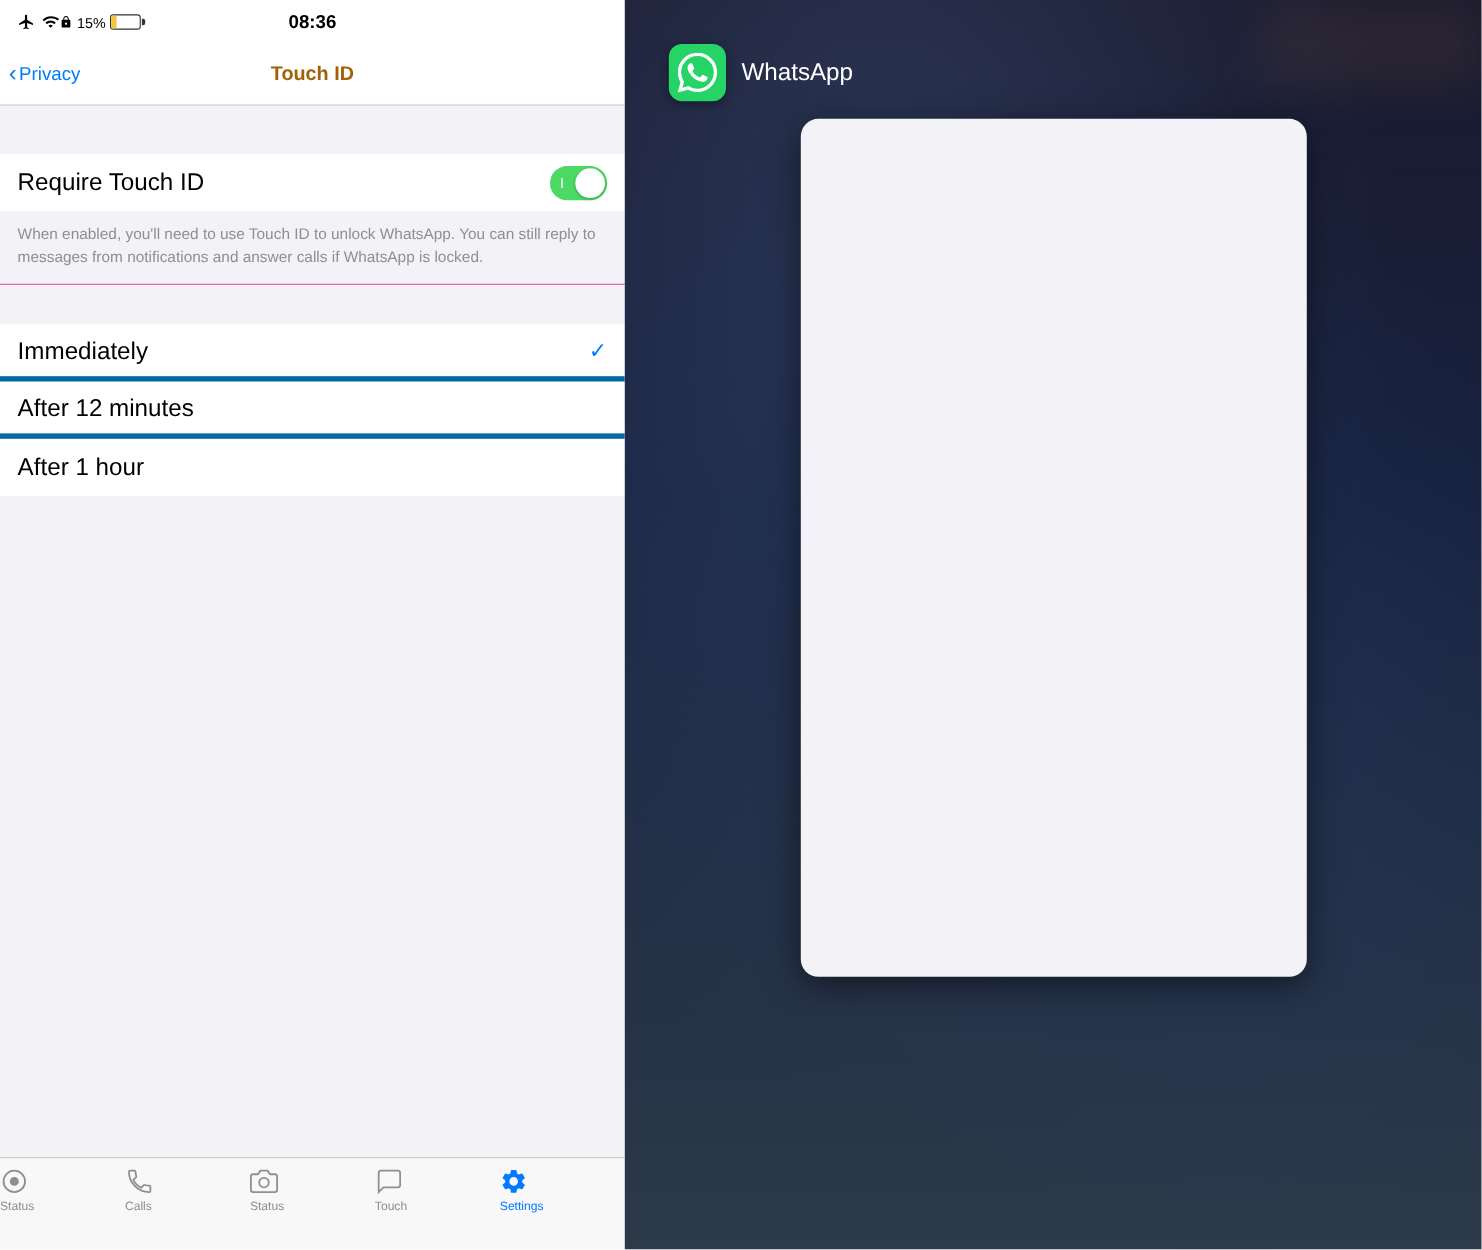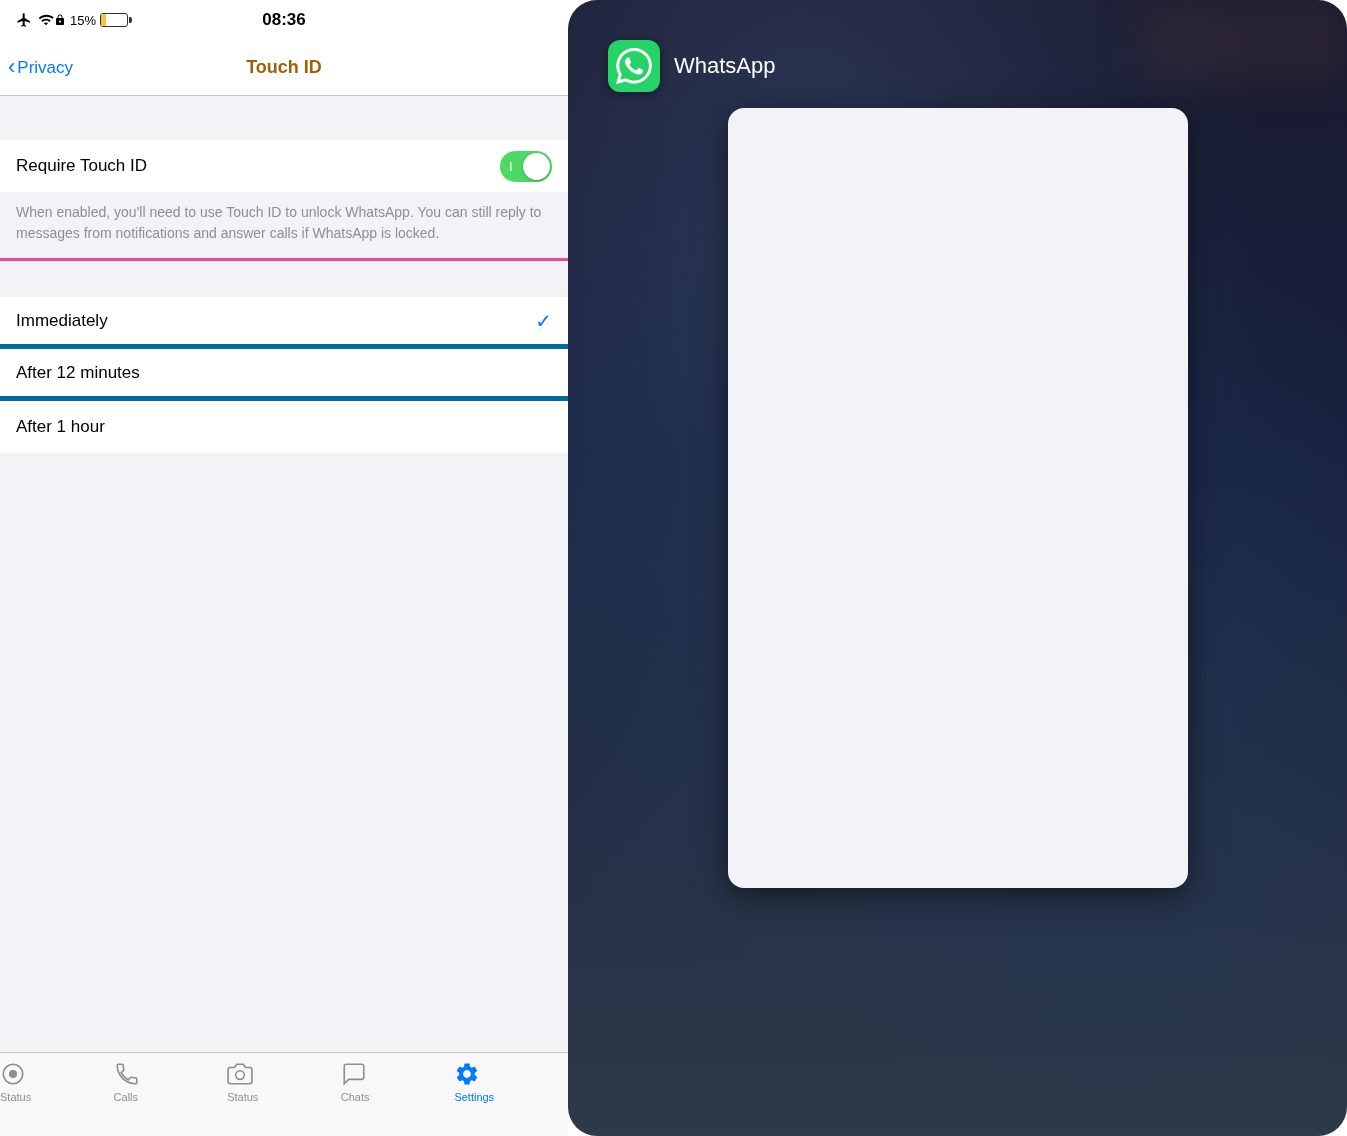--- a/index.html
+++ b/index.html
@@ -133,21 +133,21 @@
       padding: 0 16px;
       min-height: 52px;
       border-bottom: 5px solid #0369a1;
       background: white;
       position: relative;
     }
     .settings-row:last-child {
       border-bottom: none;
     }
     .settings-row-label {
-      font-size: 17px;
+      font-size: 22px;
       color: #000;
     }
 
     
     .toggle-switch {
       width: 52px;
       height: 31px;
       background: #4cd964;
       border-radius: 16px;
       display: flex;
@@ -169,21 +169,21 @@
       left: 9px;
       color: white;
       font-size: 13px;
       font-weight: 500;
     }
 
     
     .description-row {
       background: #f2f2f7;
       padding: 10px 16px 14px;
-      border-bottom: 3px solid #ec4899;
+      border-bottom: 1px solid #ec4899;
     }
     .description-text {
       font-size: 14px;
       color: #8e8e93;
       line-height: 1.5;
     }
 
     
     .section-gap {
       height: 36px;
@@ -230,21 +230,20 @@
     
     .right-panel {
       flex: 1;
       background: linear-gradient(180deg, #1a1a2e 0%, #16213e 40%, #2d3a4a 100%);
       display: flex;
       flex-direction: column;
       align-items: center;
       padding-top: 40px;
       position: relative;
       overflow: hidden;
-      border-radius: 29px;
     }
 
     
     .bg-blur {
       position: absolute;
       top: 0;
       left: 0;
       right: 0;
       bottom: 0;
       background: radial-gradient(ellipse at 30% 20%, rgba(60,80,120,0.5) 0%, transparent 60%),
@@ -410,21 +409,21 @@
         <path d="M23 19a2 2 0 01-2 2H3a2 2 0 01-2-2V8a2 2 0 012-2h4l2-3h6l2 3h4a2 2 0 012 2z"></path>
         <circle cx="12" cy="13" r="4"></circle>
       </svg>
       <span class="tab-label">Status</span>
     </div>
 
     <div class="tab-item">
       <svg class="tab-svg" viewBox="0 0 24 24" fill="none" stroke="#8e8e93" stroke-width="1.5">
         <path d="M21 15a2 2 0 01-2 2H7l-4 4V5a2 2 0 012-2h14a2 2 0 012 2z"></path>
       </svg>
-      <span class="tab-label">Chats</span>
+      <span class="tab-label">Touch</span>
     </div>
 
     <div class="tab-item">
       <svg class="tab-svg" viewBox="0 0 24 24" fill="#007aff">
         <path d="M19.14,12.94c0.04-0.3,0.06-0.61,0.06-0.94c0-0.32-0.02-0.64-0.07-0.94l2.03-1.58c0.18-0.14,0.23-0.41,0.12-0.61 l-1.92-3.32c-0.12-0.22-0.37-0.29-0.59-0.22l-2.39,0.96c-0.5-0.38-1.03-0.7-1.62-0.94L14.4,2.81c-0.04-0.24-0.24-0.41-0.48-0.41 h-3.84c-0.24,0-0.43,0.17-0.47,0.41L9.25,5.35C8.66,5.59,8.12,5.92,7.63,6.29L5.24,5.33c-0.22-0.08-0.47,0-0.59,0.22L2.74,8.87 C2.62,9.08,2.66,9.34,2.86,9.48l2.03,1.58C4.84,11.36,4.8,11.69,4.8,12s0.02,0.64,0.07,0.94l-2.03,1.58 c-0.18,0.14-0.23,0.41-0.12,0.61l1.92,3.32c0.12,0.22,0.37,0.29,0.59,0.22l2.39-0.96c0.5,0.38,1.03,0.7,1.62,0.94l0.36,2.54 c0.05,0.24,0.24,0.41,0.48,0.41h3.84c0.24,0,0.44-0.17,0.47-0.41l0.36-2.54c0.59-0.24,1.13-0.56,1.62-0.94l2.39,0.96 c0.22,0.08,0.47,0,0.59-0.22l1.92-3.32c0.12-0.22,0.07-0.47-0.12-0.61L19.14,12.94z M12,15.6c-1.98,0-3.6-1.62-3.6-3.6 s1.62-3.6,3.6-3.6s3.6,1.62,3.6,3.6S13.98,15.6,12,15.6z"></path>
       </svg>
       <span class="tab-label active">Settings</span>
     </div>
 
   </div>

